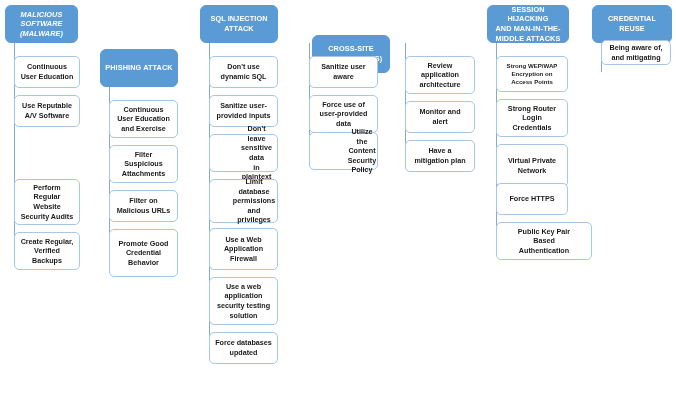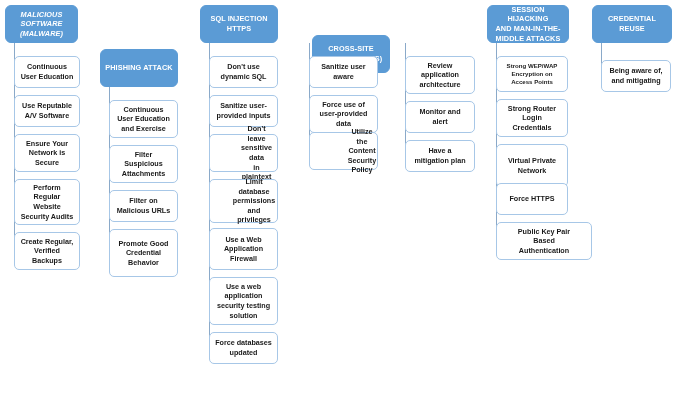--- a/index.html
+++ b/index.html
@@ -95,23 +95,20 @@
 SOFTWARE
 (MALWARE)</div>
       <div class="trunk" style="left: 9px; top: 43px; height: 208px;"></div>
       <div class="stub" style="left: 9px; top: 72px; width: 0px;"></div>
       <div class="child-box" style="left: 9px; top: 56px; width: 66px; height: 32px;">Continuous
 User Education</div>
       <div class="stub" style="left: 9px; top: 111px; width: 0px;"></div>
       <div class="child-box" style="left: 9px; top: 95px; width: 66px; height: 32px;">Use Reputable
 A/V Software</div>
       <div class="stub" style="left: 9px; top: 153px; width: 0px;"></div>
-      <div class="child-box" style="left: 9px; top: 134px; width: 66px; height: 38px;">Ensure Your
-Network is
-Secure</div>
       <div class="stub" style="left: 9px; top: 202px; width: 0px;"></div>
       <div class="child-box" style="left: 9px; top: 179px; width: 66px; height: 46px;">Perform
 Regular
 Website
 Security Audits</div>
       <div class="stub" style="left: 9px; top: 251px; width: 0px;"></div>
       <div class="child-box" style="left: 9px; top: 232px; width: 66px; height: 38px;">Create Regular,
 Verified
 Backups</div>
     </div>
@@ -129,21 +126,21 @@
       <div class="stub" style="left: 9px; top: 162px; width: 0px;"></div>
       <div class="child-box" style="left: 9px; top: 146px; width: 69px; height: 32px;">Filter on
 Malicious URLs</div>
       <div class="stub" style="left: 9px; top: 204px; width: 0px;"></div>
       <div class="child-box" style="left: 9px; top: 185px; width: 69px; height: 48px;">Promote Good
 Credential
 Behavior</div>
     </div>
     <div class="column" style="left: 200px; width: 84px;">
       <div class="header-box" style="left: 0px; width: 78px; height: 38px;">SQL INJECTION
-HTTPS</div>
+ATTACK</div>
       <div class="trunk" style="left: 9px; top: 43px; height: 305px;"></div>
       <div class="stub" style="left: 9px; top: 72px; width: 0px;"></div>
       <div class="child-box" style="left: 9px; top: 56px; width: 69px; height: 32px;">Don't use
 dynamic SQL</div>
       <div class="stub" style="left: 9px; top: 111px; width: 0px;"></div>
       <div class="child-box" style="left: 9px; top: 95px; width: 69px; height: 32px;">Sanitize user-
 provided inputs</div>
       <div class="stub" style="left: 9px; top: 153px; width: 0px;"></div>
       <div class="child-box" style="left: 9px; top: 134px; width: 69px; height: 38px; padding-left: 29px;">Don't leave
 sensitive data
@@ -214,16 +211,16 @@
       <div class="child-box" style="left: 9px; top: 183px; width: 72px; height: 32px;">Force HTTPS</div>
       <div class="stub" style="left: 9px; top: 241px; width: 0px;"></div>
       <div class="child-box" style="left: 9px; top: 222px; width: 96px; height: 38px;">Public Key Pair
 Based
 Authentication</div>
     </div>
     <div class="column" style="left: 592px; width: 85px;">
       <div class="header-box" style="left: 0px; width: 80px; height: 38px;">CREDENTIAL REUSE</div>
       <div class="trunk" style="left: 9px; top: 43px; height: 29px;"></div>
       <div class="stub" style="left: 9px; top: 72px; width: 0px;"></div>
-      <div class="child-box" style="left: 9px; top: 60px; width: 70px; height: 32px;">Being aware of,
+      <div class="child-box" style="left: 9px; top: 40px; width: 70px; height: 25px;">Being aware of,
 and mitigating</div>
     </div>
   </div>
 
 </body></html>

